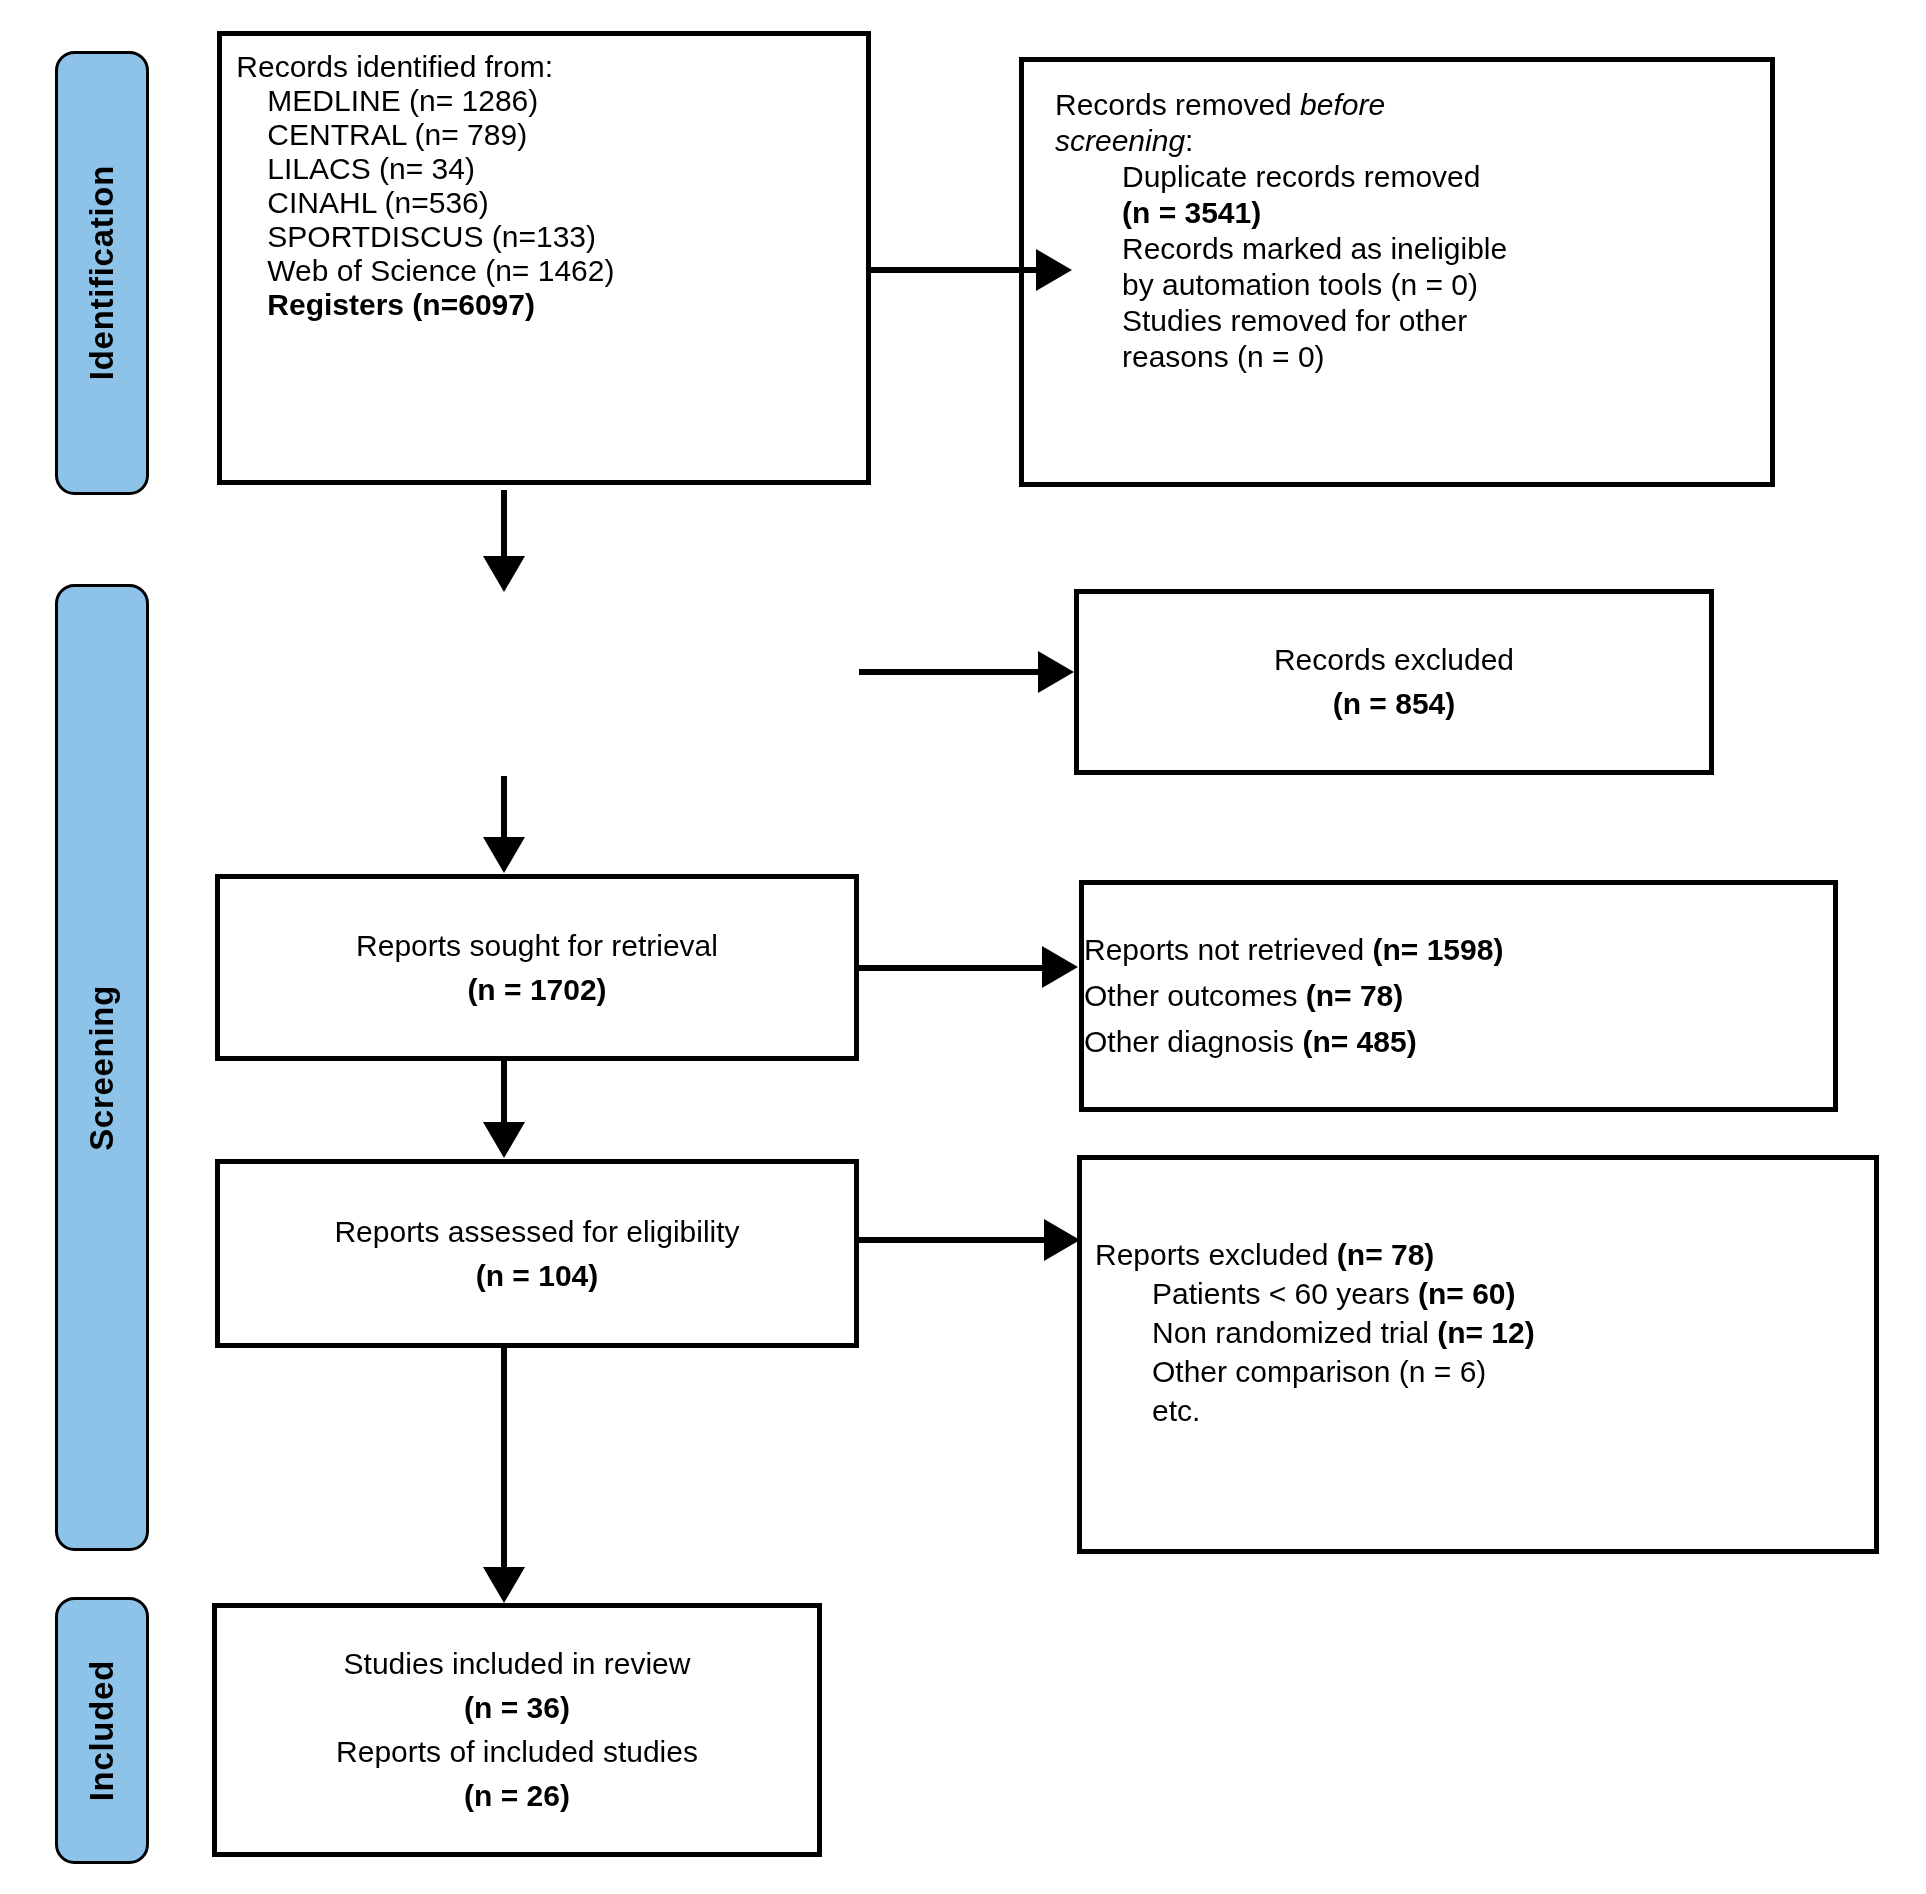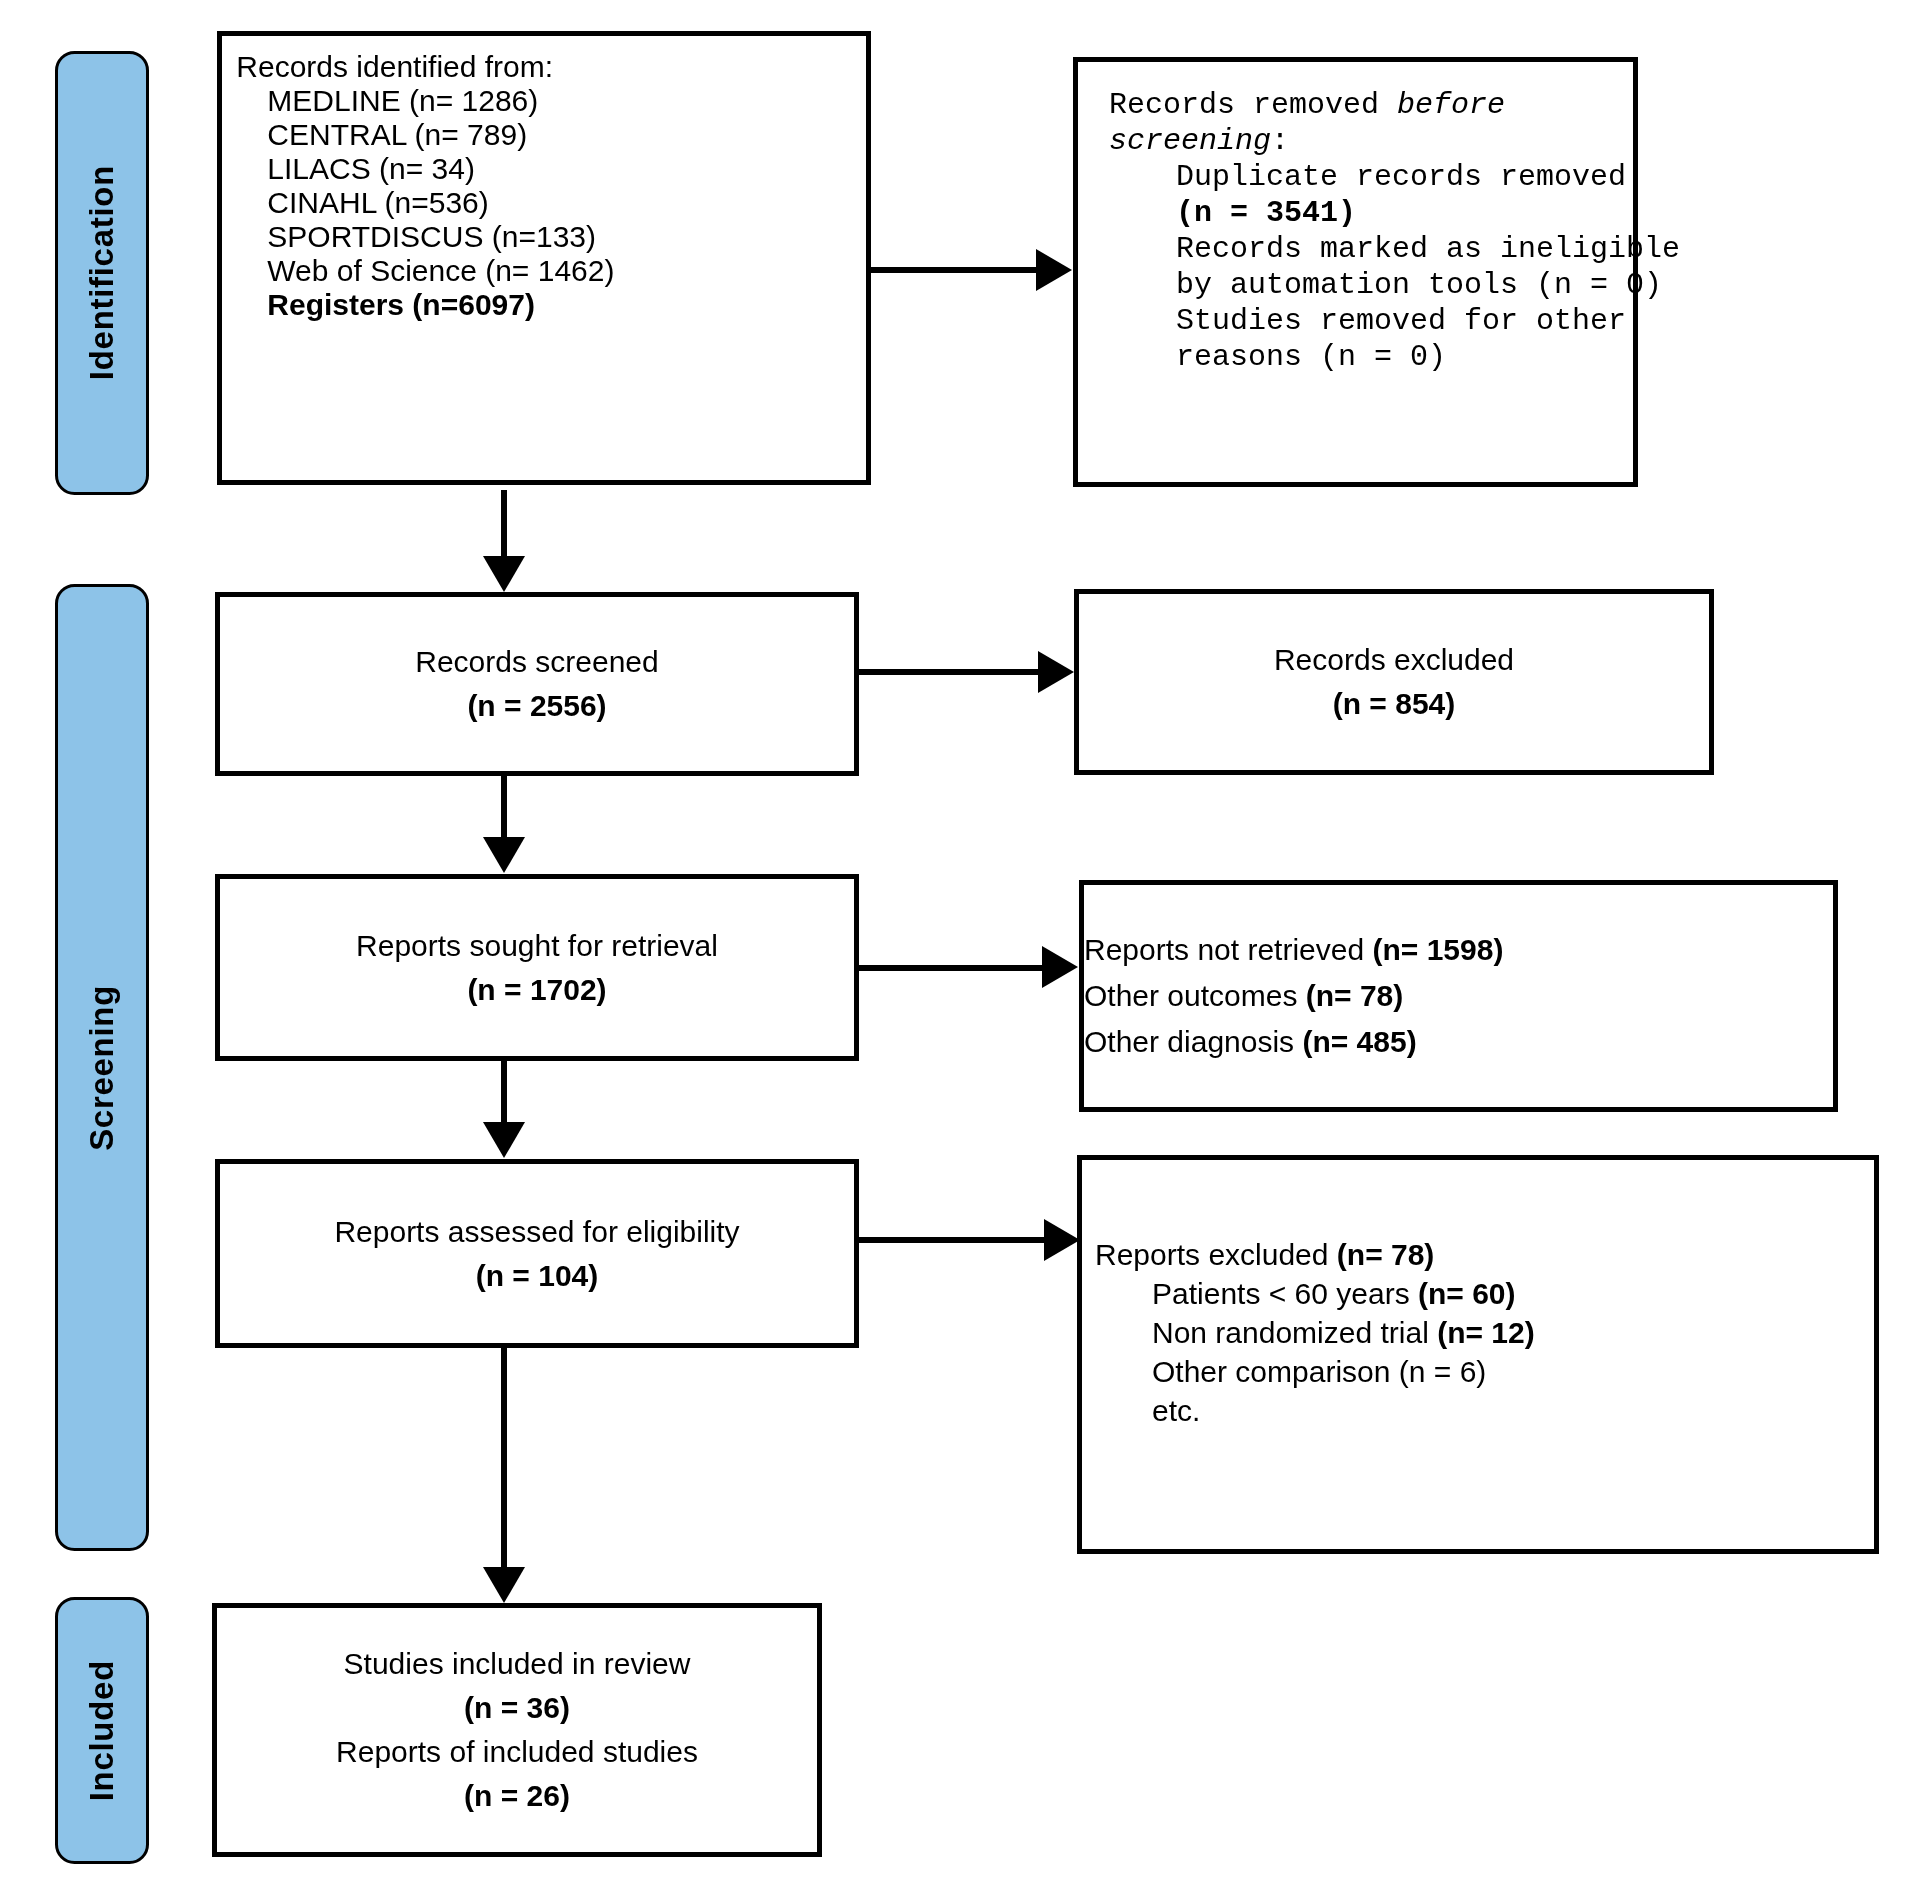--- a/index.html
+++ b/index.html
@@ -30,21 +30,21 @@
   .fbox .line{white-space:nowrap;}
   .fbox .line.indent{padding-left:31px;}
   .b{font-weight:bold;}
   .i{font-style:italic;}
   .center{display:flex;flex-direction:column;justify-content:center;text-align:center;}
   .vcenter{display:flex;flex-direction:column;justify-content:center;}
 
   #box-identified{left:217px;top:31px;width:654px;height:454px;padding:14.3px 6.5px 0 14.3px;}
   #box-identified .line{line-height:34px;}
 
-  #box-removed{left:1073px;top:57px;width:565px;height:430px;padding:25px 6.5px 0 31px;font-family:Liberation Mono, monospace;}
+  #box-removed{left:1019px;top:57px;width:756px;height:430px;padding:25px 6.5px 0 31px;}
   #box-removed .line{line-height:36px;}
   #box-removed .line.indent{padding-left:67px;}
 
   #box-screened{left:215px;top:592px;width:644px;height:184px;line-height:44px;}
   #box-excluded{left:1074px;top:589px;width:640px;height:186px;line-height:44px;}
 
   #box-sought{left:215px;top:874px;width:644px;height:187px;line-height:44px;}
   #box-not-retrieved{left:1079px;top:880px;width:759px;height:232px;}
   #box-not-retrieved .line{line-height:46px;}
 
@@ -92,24 +92,20 @@
       <div class="line"><span>Records removed </span><span class="i">before</span></div>
       <div class="line"><span class="i">screening</span><span>:</span></div>
       <div class="line indent"><span>Duplicate records removed</span></div>
       <div class="line indent"><span class="b">(n = 3541)</span></div>
       <div class="line indent"><span>Records marked as ineligible</span></div>
       <div class="line indent"><span>by automation tools (n = 0)</span></div>
       <div class="line indent"><span>Studies removed for other</span></div>
       <div class="line indent"><span>reasons (n = 0)</span></div>
     </div>
 
-  <div class="fbox center" id="box-screened">
-      <div class="line"><span>Records screened</span></div>
-      <div class="line"><span class="b">(n = 2556)</span></div>
-    </div>
 
   <div class="fbox center" id="box-excluded">
       <div class="line"><span>Records excluded</span></div>
       <div class="line"><span class="b">(n = 854)</span></div>
     </div>
 
   <div class="fbox center" id="box-sought">
       <div class="line"><span>Reports sought for retrieval</span></div>
       <div class="line"><span class="b">(n = 1702)</span></div>
     </div>

